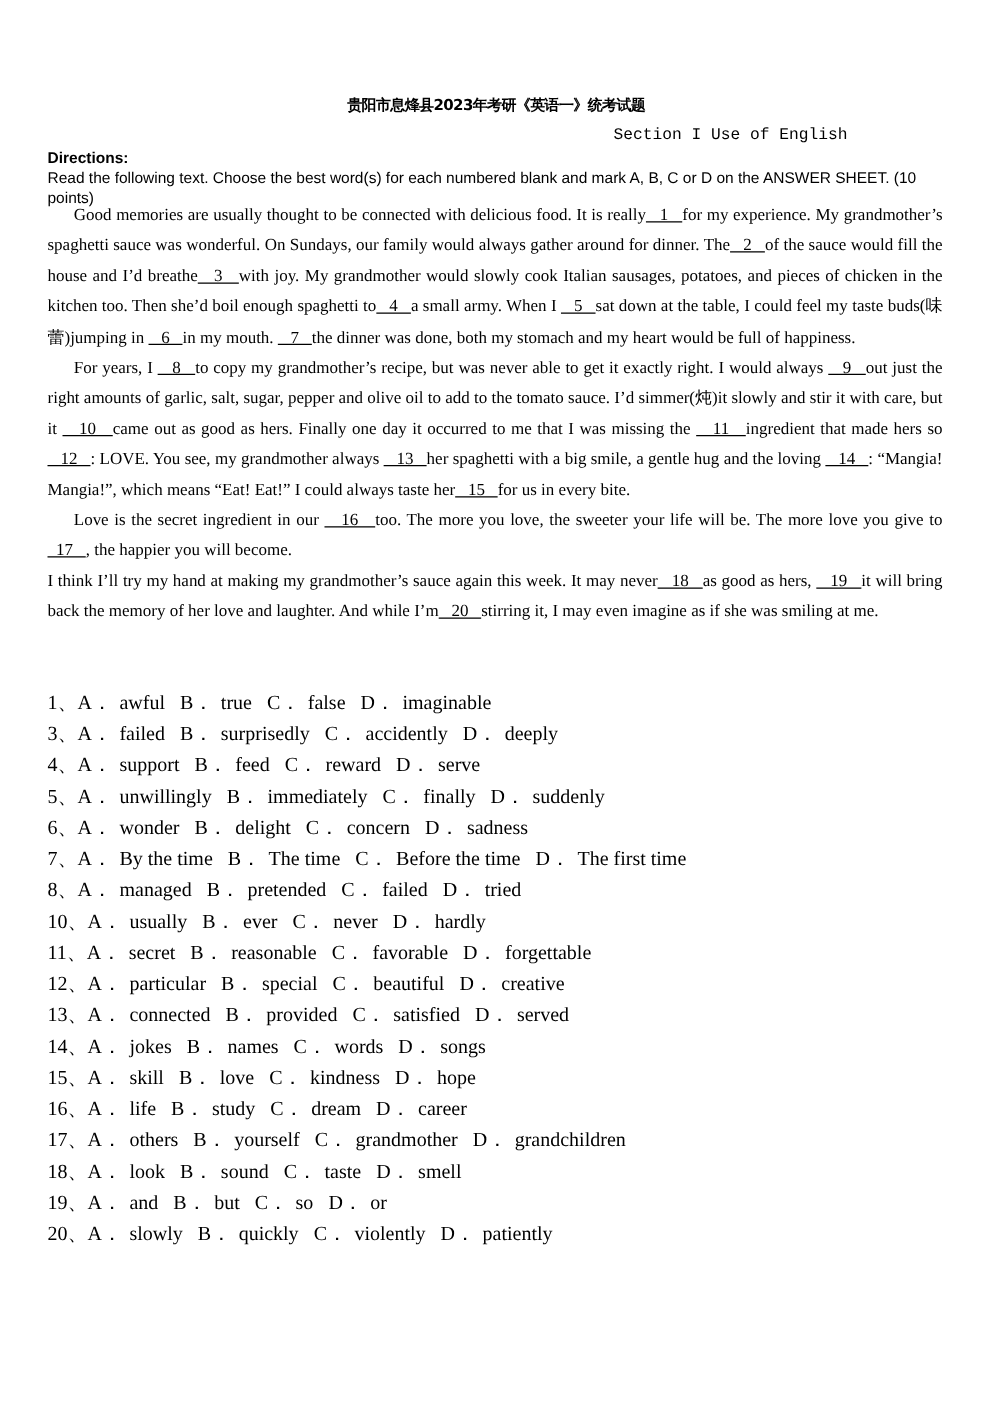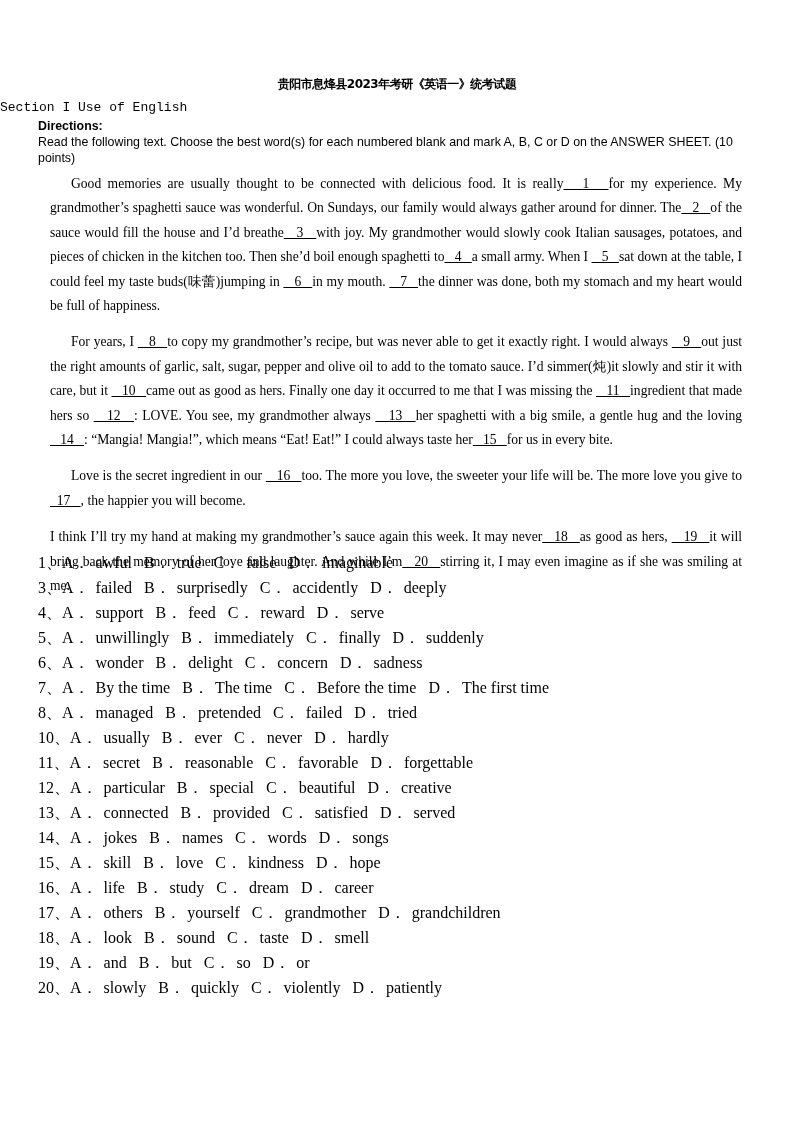--- a/index.html
+++ b/index.html
@@ -3,31 +3,31 @@
 <meta charset="utf-8">
 <style>
   html, body { margin: 0; padding: 0; background: #ffffff; }
   body { width: 794px; height: 1123px; position: relative; overflow: hidden; color: #000; }
   .page { position: absolute; left: 0; top: 0; width: 794px; height: 1123px; }
   .title {
     position: absolute; left: 0; top: 76px; width: 794px; text-align: center;
     font-family: "DejaVu Sans", sans-serif; font-weight: bold; font-size: 12px; letter-spacing: -0.5px;
   }
   .subtitle {
-    position: absolute; left: 0; top: 100px; width: 678px; text-align: left;
+    position: absolute; left: 0; top: 100px; width: 678px; text-align: right;
     font-family: "Liberation Mono", monospace; font-size: 13px;
   }
   .mono { font-family: Liberation Sans, sans-serif; font-size: 12.4px; line-height: 16px; }
   .directions-label { position: absolute; left: 38px; top: 118px; font-weight: bold; }
   .directions-text { position: absolute; left: 38px; top: 134px; width: 720px; }
   .passage {
     position: absolute; left: 38px; top: 160px; width: 716px;
     font-family: "Liberation Serif", serif; font-size: 13.6px; line-height: 24.4px;
   }
-  .passage p { margin: 12px; text-align: justify; }
+  .passage p { margin: 0; text-align: justify; }
   .passage p.indent { text-indent: 21px; }
   .blank { text-decoration: underline; white-space: pre; }
   .options {
     position: absolute; left: 38px; top: 550px;
     font-family: "Liberation Serif", serif; font-size: 16px;
   }
   .q-row { height: 25px; line-height: 25px; white-space: nowrap; }
   .q-num { display: inline; }
   .opt { display: inline; margin-right: 12px; }
   .opt-letter { margin-right: 6px; }

